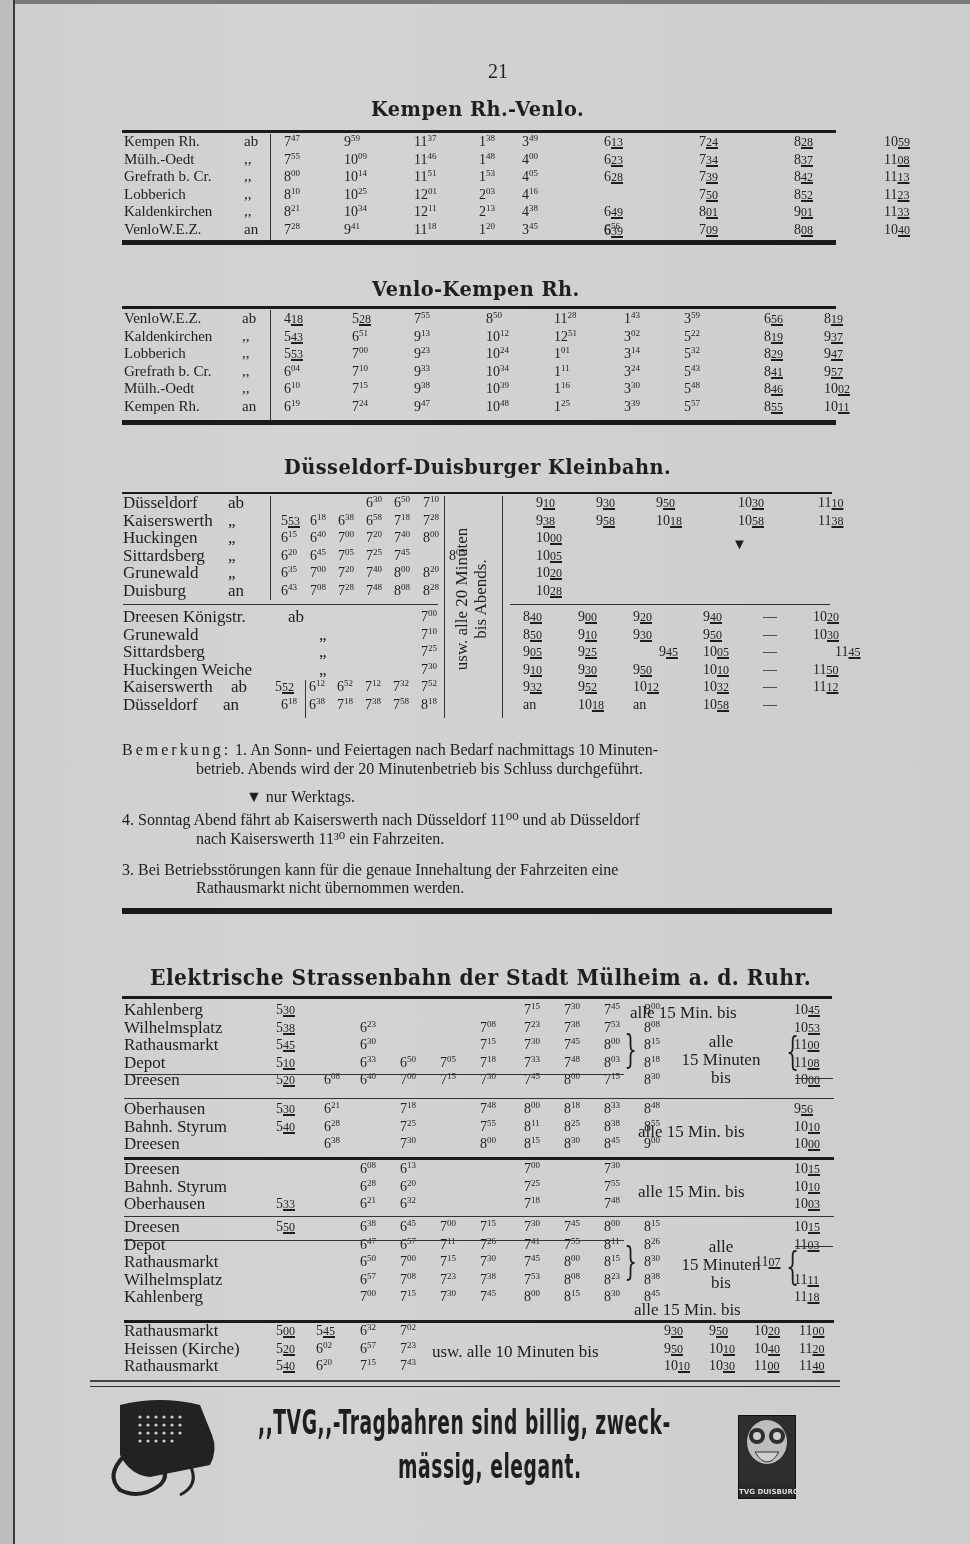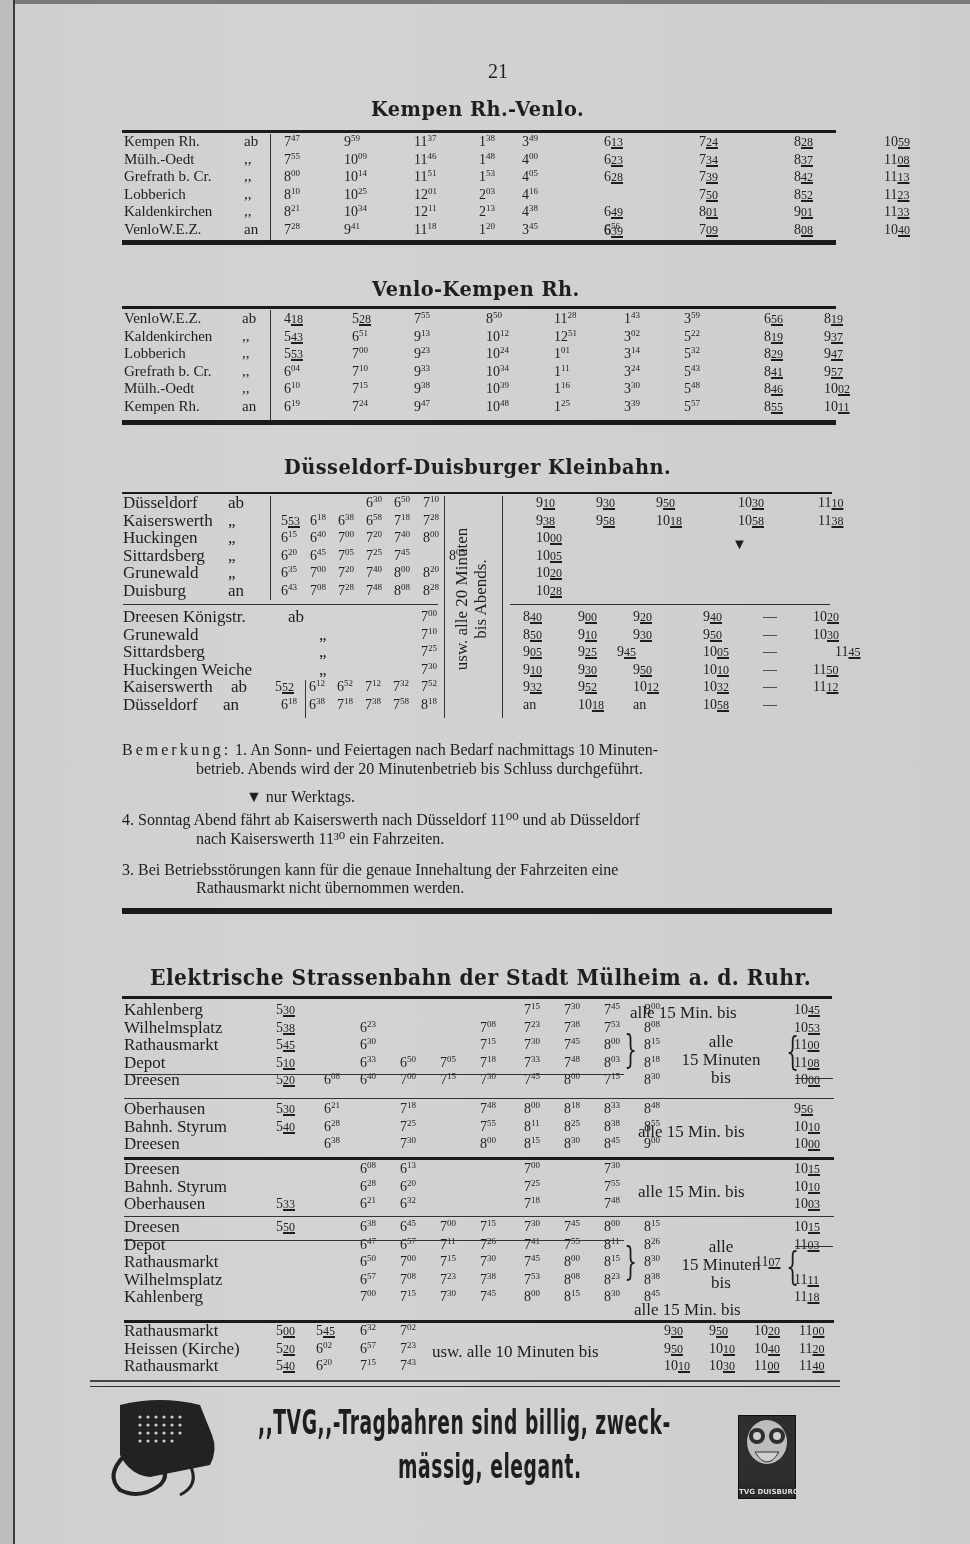--- a/index.html
+++ b/index.html
@@ -328,21 +328,21 @@
       <span class="t" style="left: 580px;">9<sup class="u" style="vertical-align: 0px; font-size: 12px;">50</sup></span>
       <span class="t" style="left: 640px;">—</span>
       <span class="t" style="left: 690px;">10<sup class="u" style="vertical-align: 0px; font-size: 12px;">30</sup></span>
     </div>
     <div class="row">
       <span class="st">Sittardsberg</span>
       <span class="sfx" style="left: 196px;">„</span>
       <span class="t" style="left: 298px;">7<sup>25</sup></span>
       <span class="t" style="left: 400px;">9<sup class="u" style="vertical-align: 0px; font-size: 12px;">05</sup></span>
       <span class="t" style="left: 455px;">9<sup class="u" style="vertical-align: 0px; font-size: 12px;">25</sup></span>
-      <span class="t" style="left: 494px; text-align: center;">9<sup class="u" style="vertical-align: 0px; font-size: 12px;">45</sup></span>
+      <span class="t" style="left: 536px; text-align: center;">9<sup class="u" style="vertical-align: 0px; font-size: 12px;">45</sup></span>
       <span class="t" style="left: 580px;">10<sup class="u" style="vertical-align: 0px; font-size: 12px;">05</sup></span>
       <span class="t" style="left: 640px;">—</span>
       <span class="t" style="left: 712px;">11<sup class="u" style="vertical-align: 0px; font-size: 12px;">45</sup></span>
     </div>
     <div class="row">
       <span class="st">Huckingen Weiche</span>
       <span class="sfx" style="left: 196px;">„</span>
       <span class="t" style="left: 298px;">7<sup>30</sup></span>
       <span class="t" style="left: 400px;">9<sup class="u" style="vertical-align: 0px; font-size: 12px;">10</sup></span>
       <span class="t" style="left: 455px;">9<sup class="u" style="vertical-align: 0px; font-size: 12px;">30</sup></span>

